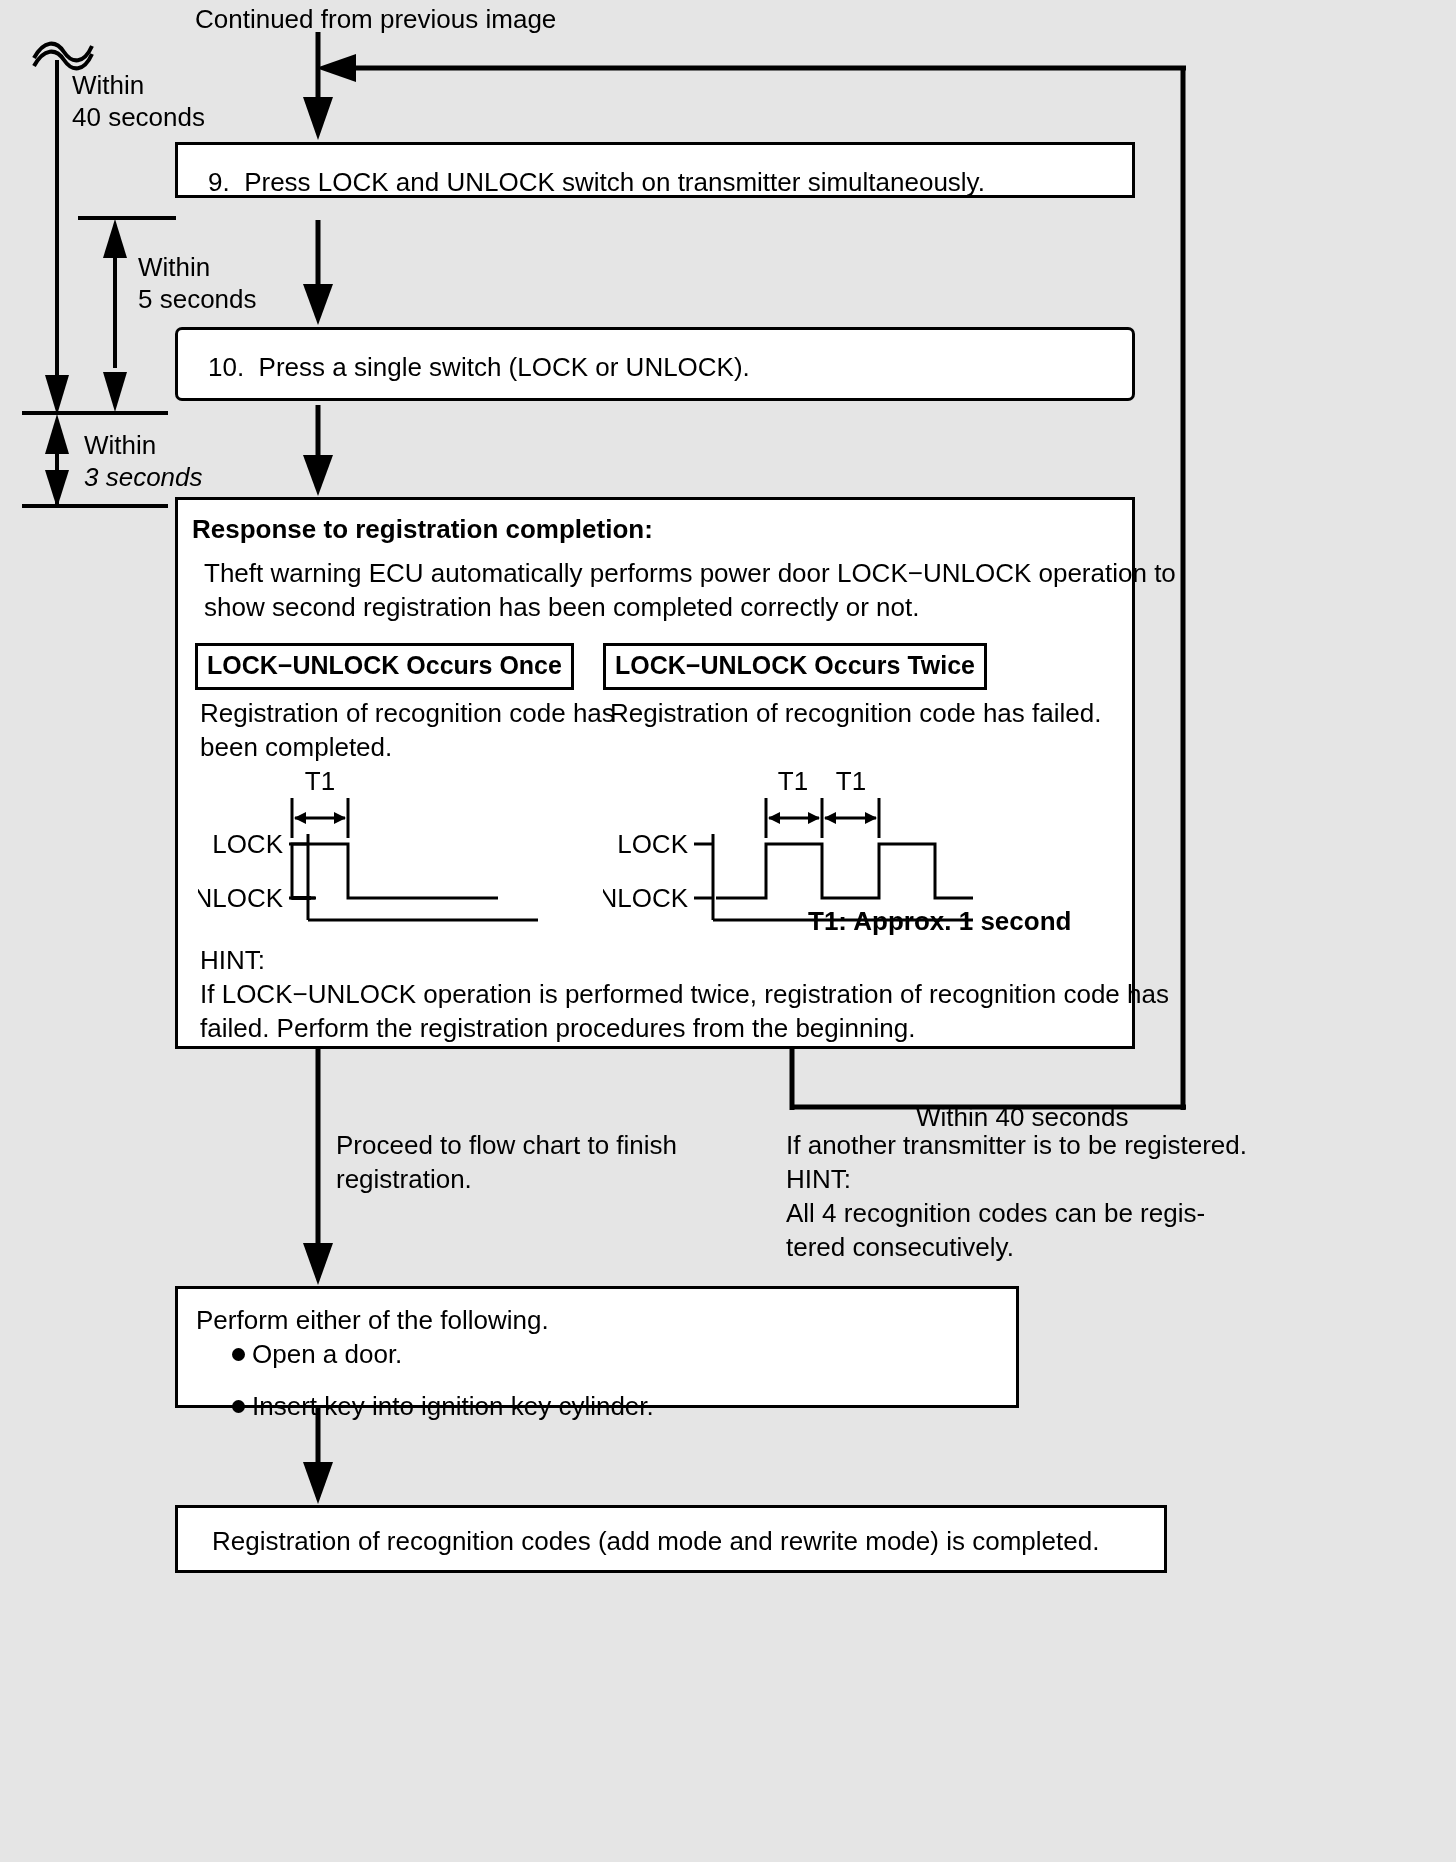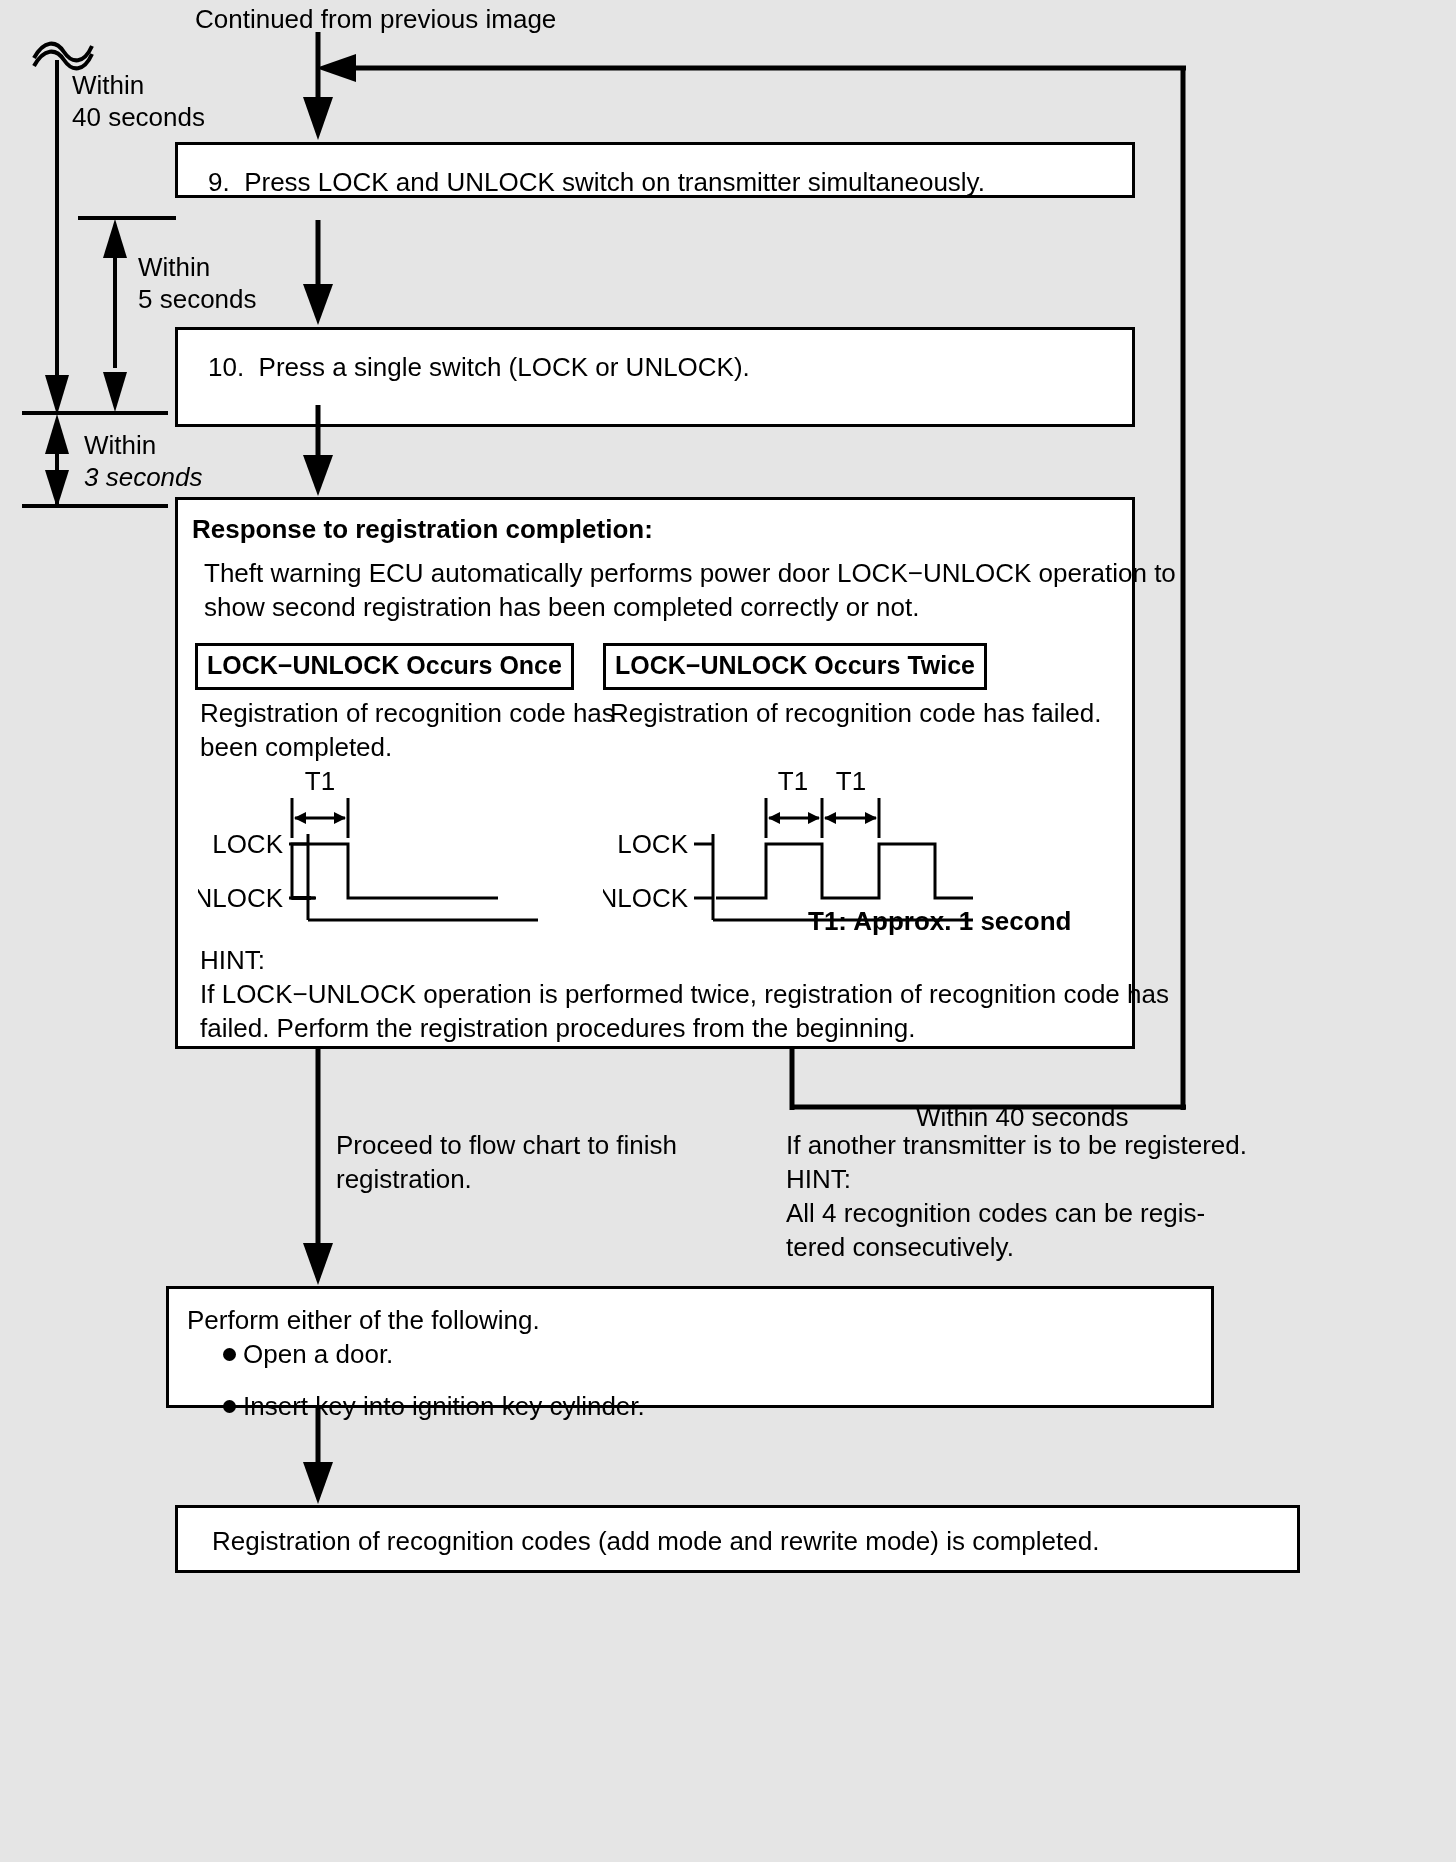--- a/index.html
+++ b/index.html
@@ -64,21 +64,21 @@
   <div class="txt" style="left:138px; top:250px; font-size:26px;">Within</div>
   <div class="txt" style="left:138px; top:282px; font-size:26px;">5 seconds</div>
 
   <div class="txt" style="left:84px; top:428px; font-size:26px;">Within</div>
   <div class="txt" style="left:84px; top:460px; font-size:26px;font-style:italic;">3 seconds</div>
 
   <div class="box" style="left:175px; top:142px; width:960px; height:56px;">
     <div class="txt" style="left:30px; top:20px; font-size:26px;">9.  Press LOCK and UNLOCK switch on transmitter simultaneously.</div>
   </div>
 
-  <div class="box" style="left:175px; top:327px; width:960px; height:100px;">
+  <div class="box" style="left:175px; top:327px; width:960px; height:74px;border-radius:7px;">
     <div class="txt" style="left:30px; top:20px; font-size:26px;">10.  Press a single switch (LOCK or UNLOCK).</div>
   </div>
 
   <div class="box" style="left:175px; top:497px; width:960px; height:552px;">
 
     <div class="txt" style="left:14px; top:12px; font-size:26px; font-weight:bold;">Response to registration completion:</div>
 
     <div class="txt" style="left:26px; top:56px; font-size:26px;">Theft warning ECU automatically performs power door LOCK−UNLOCK operation to</div>
     <div class="txt" style="left:26px; top:90px; font-size:26px;">show second registration has been completed correctly or not.</div>
 
@@ -275,33 +275,33 @@
   <div class="txt" style="left:336px; top:1128px; font-size:26px;">Proceed to flow chart to finish</div>
   <div class="txt" style="left:336px; top:1162px; font-size:26px;">registration.</div>
 
   <div class="txt" style="left:916px; top:1100px; font-size:26px;">Within 40 seconds</div>
 
   <div class="txt" style="left:786px; top:1128px; font-size:26px;">If another transmitter is to be registered.</div>
   <div class="txt" style="left:786px; top:1162px; font-size:26px;">HINT:</div>
   <div class="txt" style="left:786px; top:1196px; font-size:26px;">All 4 recognition codes can be regis-</div>
   <div class="txt" style="left:786px; top:1230px; font-size:26px;">tered consecutively.</div>
 
-  <div class="box" style="left:166px; top:1286px; width:1048px; height:122px;">
+  <div class="box" style="left:175px; top:1286px; width:844px; height:122px;">
     <div class="txt" style="left:18px; top:14px; font-size:26px;">Perform either of the following.</div>
     <div style="position:absolute; left:54px; top:48px;">
       <div style="font-size:26px; line-height:1.32;">
         <span class="bullet"></span><span>Open a door.</span>
       </div>
       <div style="font-size:26px; line-height:1.32; margin-top:18px;">
         <span class="bullet"></span><span>Insert key into ignition key cylinder.</span>
       </div>
     </div>
   </div>
 
-  <div class="box" style="left:175px; top:1505px; width:1125px; height:68px;">
+  <div class="box" style="left:175px; top:1505px; width:992px; height:68px;">
     <div class="txt" style="left:34px; top:16px; font-size:26px;">Registration of recognition codes (add mode and rewrite mode) is completed.</div>
   </div>
 
   <svg class="overlay" viewBox="0 0 1456 1862">
     <defs></defs>
 
     <path d="M34,58 C44,40 56,40 64,52 C72,64 84,64 92,46" fill="none" stroke="#000" stroke-width="4"></path>
     <path d="M34,66 C44,48 56,48 64,60 C72,72 84,72 92,54" fill="none" stroke="#000" stroke-width="4"></path>
 
     <line x1="57" y1="60" x2="57" y2="390" stroke="#000" stroke-width="4"></line>

